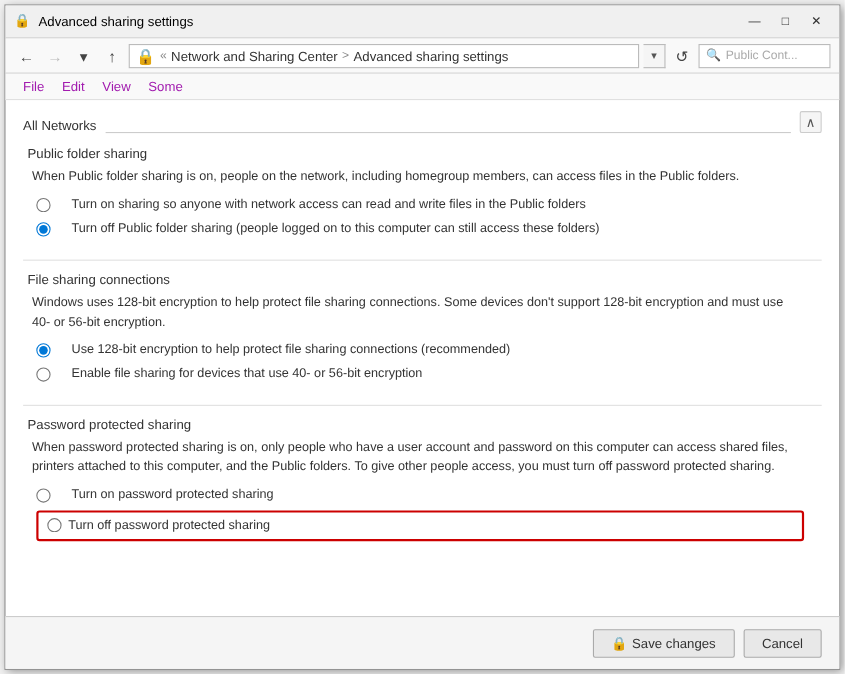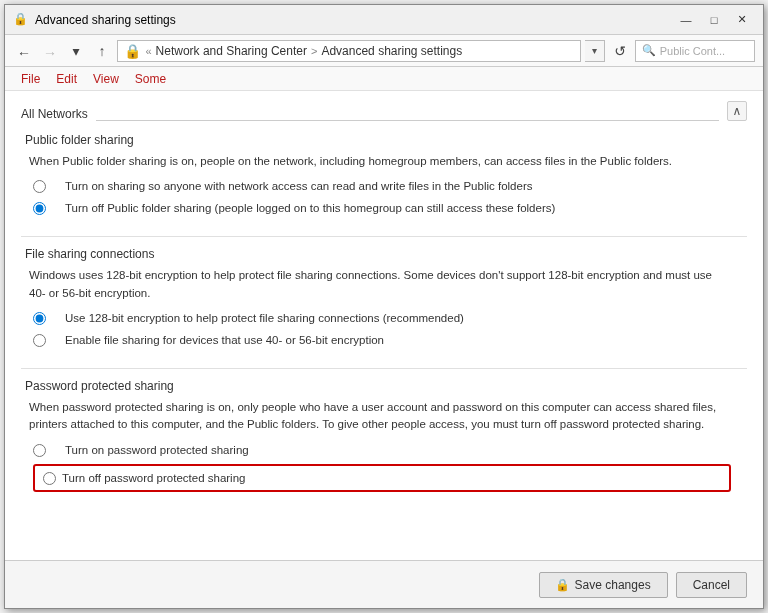--- a/index.html
+++ b/index.html
@@ -148,21 +148,21 @@
       display: flex;
       align-items: center;
       padding: 0 8px;
       border-bottom: 1px solid #e0e0e0;
       background: #f9f9f9;
       flex-shrink: 0;
     }
     .menu-item {
       padding: 2px 8px;
       font-size: 12px;
-      color: #b91c1c;
+      color: #a21caf;
       cursor: pointer;
       border-radius: 2px;
       text-align: center;
     }
 
     
     .main-content {
       flex: 1;
       display: flex;
       overflow: hidden;
@@ -337,21 +337,21 @@
 
       <div class="subsection">
         <div class="subsection-title">Public folder sharing</div>
         <p class="subsection-desc">When Public folder sharing is on, people on the network, including homegroup members, can access files in the Public folders.</p>
         <div class="radio-option">
           <input type="radio" class="radio-input" name="public-folder-sharing" style="">
           <label class="radio-label">Turn on sharing so anyone with network access can read and write files in the Public folders</label>
         </div>
         <div class="radio-option">
           <input type="radio" class="radio-input" name="public-folder-sharing" checked="" style="">
-          <label class="radio-label">Turn off Public folder sharing (people logged on to this homegroup can still access these folders)</label>
+          <label class="radio-label">Turn off Public folder sharing (people logged on to this computer can still access these folders)</label>
         </div>
       </div>
 
       <div class="divider-line"></div>
 
       <div class="subsection">
         <div class="subsection-title">File sharing connections</div>
         <p class="subsection-desc">Windows uses 128-bit encryption to help protect file sharing connections. Some devices don't support 128-bit encryption and must use 40- or 56-bit encryption.</p>
         <div class="radio-option">
           <input type="radio" class="radio-input" name="file-sharing" checked="" style="">
@@ -365,21 +365,21 @@
 
       <div class="divider-line"></div>
 
       <div class="subsection">
         <div class="subsection-title">Password protected sharing</div>
         <p class="subsection-desc">When password protected sharing is on, only people who have a user account and password on this computer can access shared files, printers attached to this computer, and the Public folders. To give other people access, you must turn off password protected sharing.</p>
         <div class="radio-option">
           <input type="radio" class="radio-input" name="password-sharing" style="">
           <label class="radio-label">Turn on password protected sharing</label>
         </div>
-        <div class="radio-option highlighted" style="border: 2px solid #cc0000; border-radius: 3px; padding: 4px 8px; margin-left: 8px; display:flex; align-items:center; gap:6px;">
+        <div class="radio-option highlighted" style="border: 2px solid #cc0000; border-radius: 3px; padding: 4px 8px; margin-left: 8px; display:flex; align-items:flex-start; gap:6px;">
           <input type="radio" class="radio-input" name="password-sharing" style="">
           <label class="radio-label">Turn off password protected sharing</label>
         </div>
       </div>
 
     </div>
   </div>
 
   <div class="footer">
     <button class="btn">

